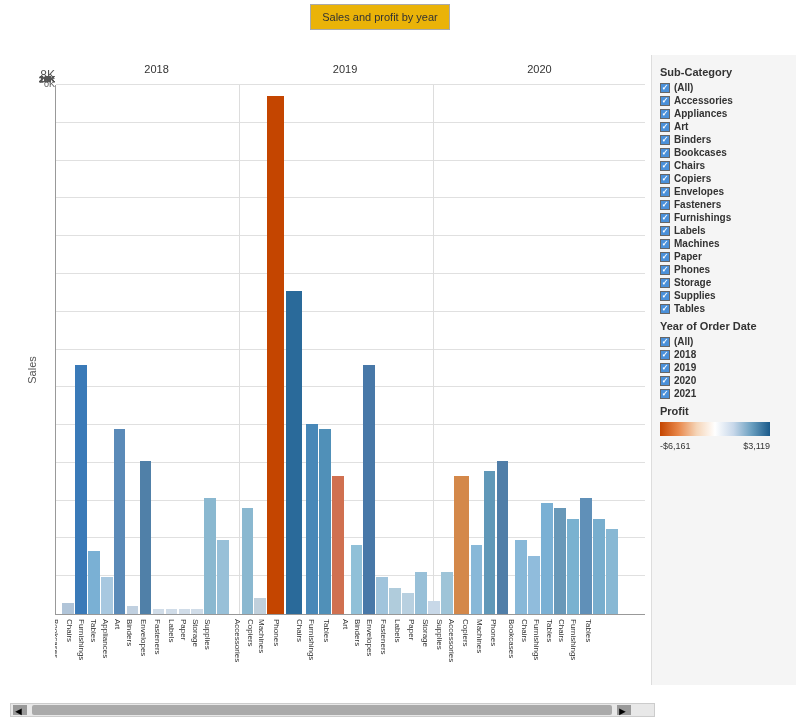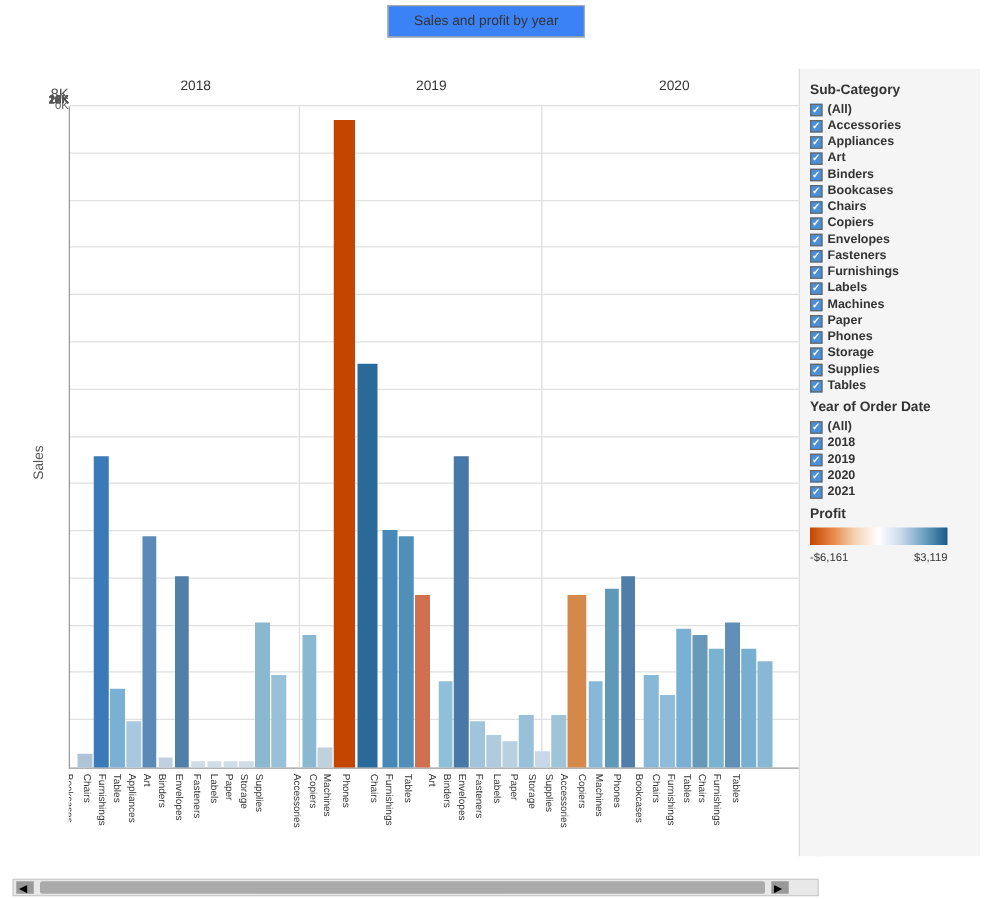--- a/index.html
+++ b/index.html
@@ -5,22 +5,22 @@
     * { margin: 0; padding: 0; box-sizing: border-box; }
     body { font-family: Arial, sans-serif; font-size: 11px; background: #fff; width: 800px; height: 719px; overflow: hidden; }
     
     .container { width: 800px; height: 719px; position: relative; background: #fff; }
     
     
     .tooltip-box {
       position: absolute;
       top: 4px;
       left: 310px;
-      width: 158px;
-      background: #3b82f6;
+      width: 140px;
+      background: #eab308;
       border: 1px solid #aaa;
       padding: 6px 10px;
       text-align: center;
       font-size: 11px;
       color: #333;
     }
     
     
     .chart-area {
       position: absolute;
@@ -56,21 +56,21 @@
       left: 0;
       width: 100%;
       height: 1px;
       background: #e0e0e0;
     }
     
     
     .right-panel {
       position: absolute;
       top: 55px;
-      right: 16px;
+      right: 4px;
       width: 145px;
       height: 630px;
       background: #f5f5f5;
       border-left: 1px solid #ddd;
       padding: 5px 8px;
       overflow-y: auto;
     }
     
     .legend-section-title {
       font-size: 11px;

